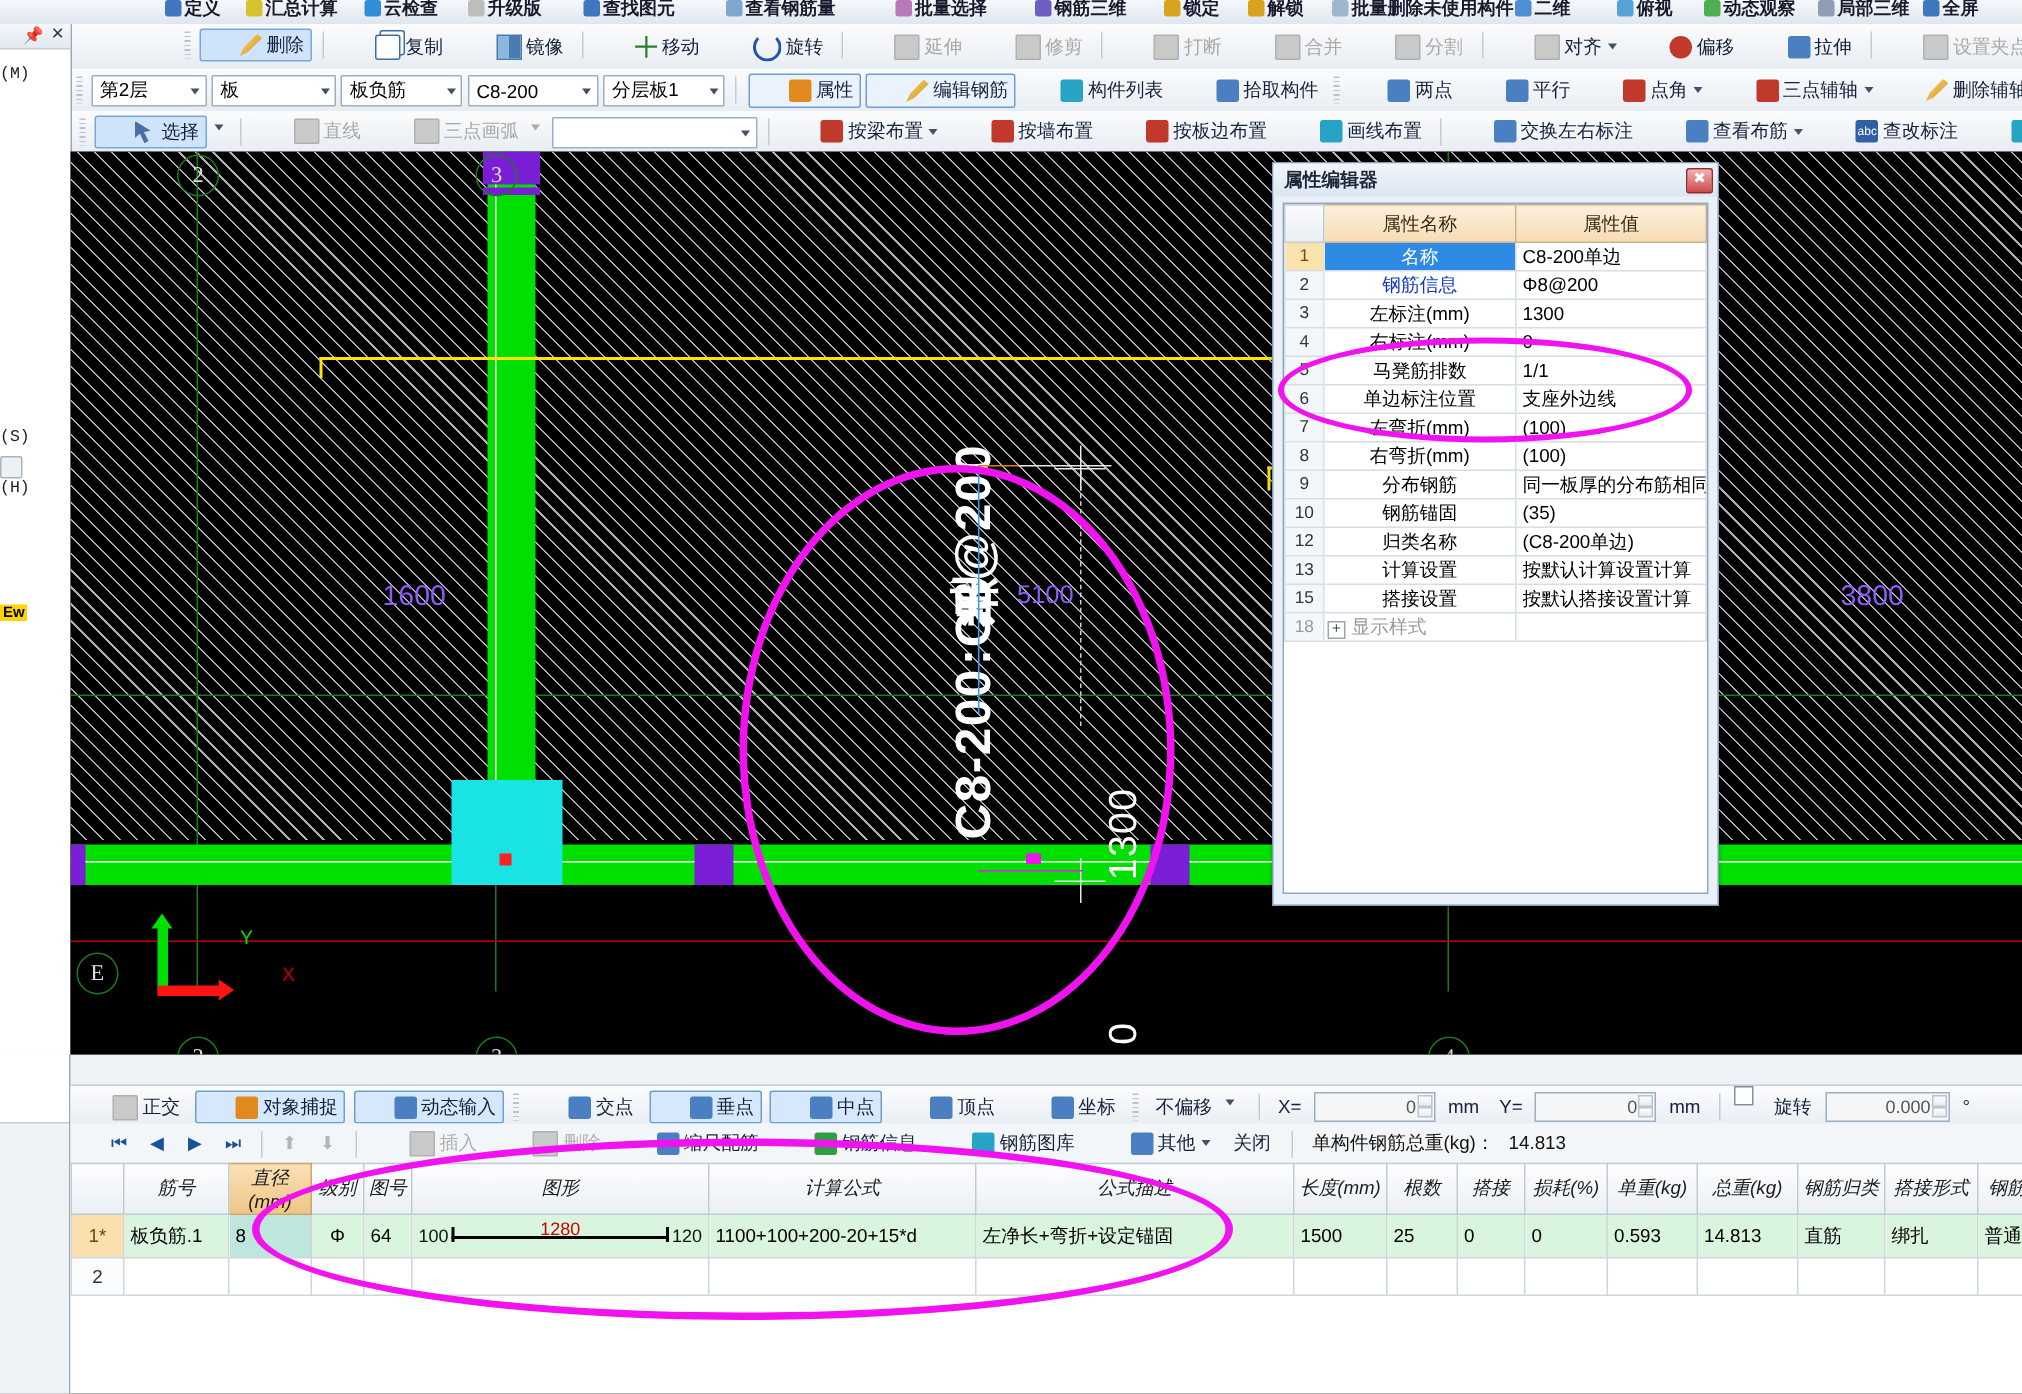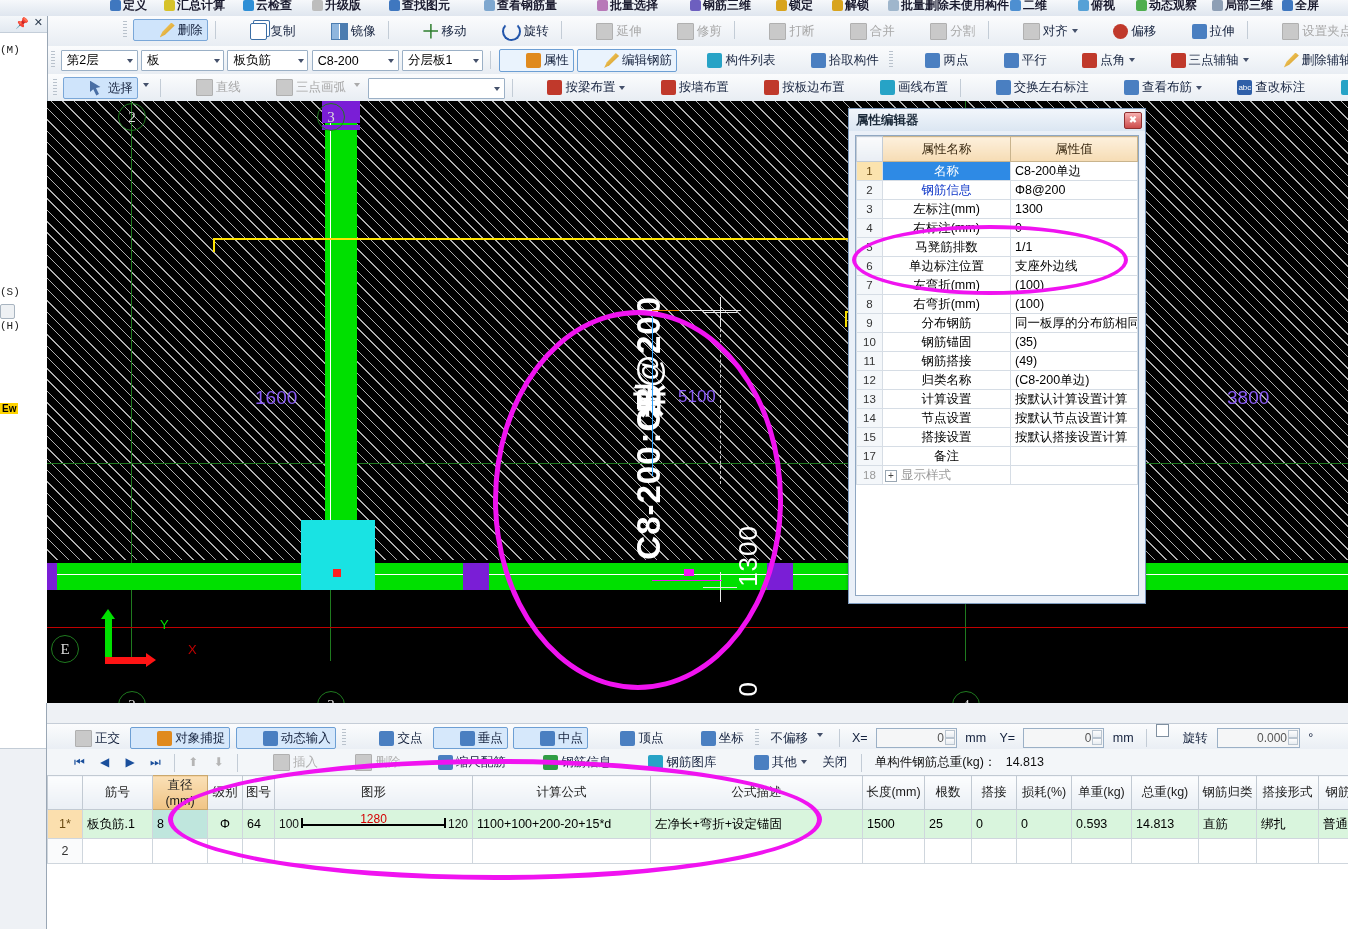--- a/index.html
+++ b/index.html
@@ -137,21 +137,21 @@
     border-bottom:1px solid #c9d2db;white-space:nowrap;overflow:hidden;}
   .navbtn{display:inline-flex;align-items:center;justify-content:center;width:20px;height:20px;margin:3px 1px 0 1px;vertical-align:top;color:#1a4f9c;font-size:12px;}
   .navbtn.dis{color:#b5b5b5;}
   .gtitem{display:inline-flex;align-items:center;height:20px;margin:3px 2px 0 2px;padding:0 4px;font-size:12.5px;color:#14213d;vertical-align:top;}
   .gtitem.dis{color:#b0b0b0;}
   .gtotal{display:inline-flex;align-items:center;height:20px;margin-top:3px;padding:0 6px;font-size:12.5px;color:#111;vertical-align:top;}
 
   
   #grid{position:absolute;left:47px;top:775px;width:1301px;height:154px;background:#fff;overflow:hidden;}
   table.rebar{border-collapse:collapse;font-size:12.5px;table-layout:fixed;width:1301px;}
-  table.rebar th{height:23px;background:linear-gradient(#fcfdfe,#eaeff5);border:1px solid #c2cad3;font-weight:normal;color:#1b1b1b;}
+  table.rebar th{height:23px;background:linear-gradient(#fcfdfe,#eaeff5);border:1px solid #c2cad3;font-weight:normal;color:#1b1b1b;font-style:italic;}
   table.rebar th.hl{background:linear-gradient(#fae0b6,#f0c485);border:1px solid #c9a86f;}
   table.rebar td{height:28px;border:1px solid #cfd6dd;padding:0 4px;background:#d9f5dd;white-space:nowrap;overflow:hidden;}
   table.rebar td.rowh{background:#fbdfae;text-align:center;color:#6a4a12;}
   table.rebar td.hlcell{background:#bfe6dd;}
   table.rebar tr.empty td{background:#fff;height:24px;}
   table.rebar tr.empty td.rowh{background:#fafbfc;color:#333;}
   .shapefig{display:flex;align-items:center;justify-content:center;gap:2px;height:26px;}
   .shapefig .lead{font-size:12px;color:#111;}
   .shapefig .bar{position:relative;width:200px;height:16px;}
   .shapefig .bar .top{position:absolute;left:0;right:0;top:8px;height:2px;background:#000;}
@@ -540,48 +540,33 @@
             <td class="idx">9</td>
             <td class="pname">分布钢筋</td>
             <td class="pval">同一板厚的分布筋相同</td>
           </tr>
           <tr>
             <td class="idx">10</td>
             <td class="pname">钢筋锚固</td>
             <td class="pval">(35)</td>
           </tr>
           <tr>
-            <td class="idx">11</td>
-            <td class="pname">钢筋搭接</td>
-            <td class="pval">(49)</td>
-          </tr>
-          <tr>
             <td class="idx">12</td>
             <td class="pname">归类名称</td>
             <td class="pval">(C8-200单边)</td>
           </tr>
           <tr>
             <td class="idx">13</td>
             <td class="pname">计算设置</td>
             <td class="pval">按默认计算设置计算</td>
           </tr>
           <tr>
-            <td class="idx">14</td>
-            <td class="pname">节点设置</td>
-            <td class="pval">按默认节点设置计算</td>
-          </tr>
-          <tr>
             <td class="idx">15</td>
             <td class="pname">搭接设置</td>
             <td class="pval">按默认搭接设置计算</td>
-          </tr>
-          <tr>
-            <td class="idx">17</td>
-            <td class="pname">备注</td>
-            <td class="pval"></td>
           </tr>
           <tr class="gray-row">
             <td class="idx">18</td>
             <td class="pname" style="text-align:left;padding-left:2px;"><span class="plus">+</span><span>显示样式</span></td>
             <td class="pval"></td>
           </tr>
         </tbody>
       </table>
     </div>
   </div>

